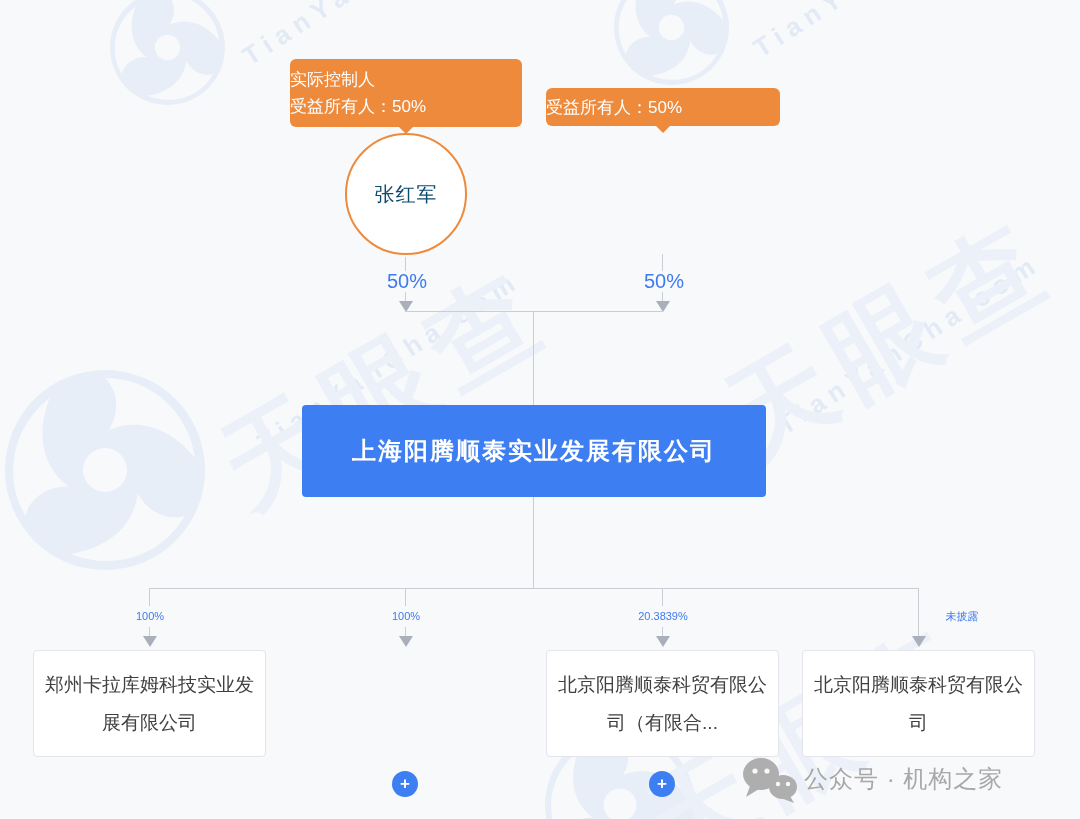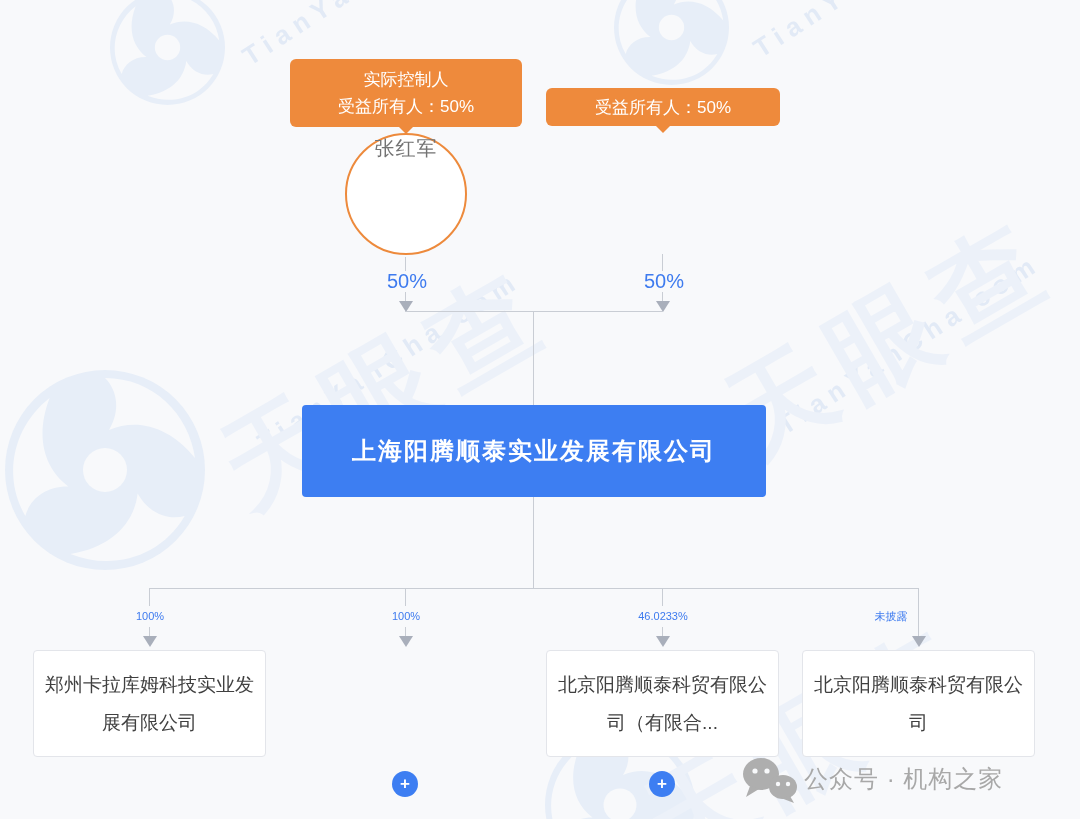--- a/index.html
+++ b/index.html
@@ -28,35 +28,35 @@
   }
   .share-label{
     position:absolute;z-index:2;transform:translateX(-50%);
     color:#3E7BEF;background:#F8F9FB;padding:0 5px;line-height:21px;
     font-size:20px;white-space:nowrap;
   }
   .share-label.small{font-size:11px;}
   
   .badge{
     position:absolute;z-index:2;background:#EE8A3C;border-radius:6px;
-    color:#fff;display:flex;flex-direction:column;align-items:center;justify-content:center;
+    color:#fff;display:flex;flex-direction:column;align-items:flex-start;justify-content:center;
     font-size:17px;line-height:27px;text-align:center;
   }
   .badge::after{
     content:"";position:absolute;left:50%;bottom:-7px;transform:translateX(-50%);
     width:0;height:0;border-left:8px solid transparent;border-right:8px solid transparent;
     border-top:8px solid #EE8A3C;
   }
   .badge-line:empty{display:none;}
   
   .person{
     position:absolute;z-index:2;box-sizing:border-box;border-radius:50%;
     background:#fff;border:2px solid #ED8A3C;
-    display:flex;align-items:flex-start;justify-content:center;
-    font-size:20px;color:#737373;letter-spacing:1px;
+    display:flex;align-items:center;justify-content:center;
+    font-size:20px;color:#0c4a6e;letter-spacing:1px;
   }
   
   .main-company{
     position:absolute;z-index:2;background:#3D7EF2;border-radius:4px;
     display:flex;align-items:center;justify-content:center;
     color:#fff;font-size:24px;font-weight:bold;letter-spacing:2px;
     cursor:pointer;
     font-family:Liberation Serif, serif;
   }
   
@@ -157,22 +157,22 @@
   <div class="line" style="left:662px;top:588px;width:1px;height:49px"></div>
   <div class="line" style="left:918px;top:588px;width:1px;height:49px"></div>
 
   <div class="arrow" style="left:143px;top:636px"></div>
   <div class="arrow" style="left:399px;top:636px"></div>
   <div class="arrow" style="left:656px;top:636px"></div>
   <div class="arrow" style="left:912px;top:636px"></div>
 
   <div class="share-label small" style="left:150px;top:606px">100%</div>
   <div class="share-label small" style="left:406px;top:606px">100%</div>
-  <div class="share-label small" style="left:663px;top:606px">46.0233%</div>
-  <div class="share-label small" style="left:891px;top:606px">未披露</div>
+  <div class="share-label small" style="left:663px;top:606px">20.3839%</div>
+  <div class="share-label small" style="left:962px;top:606px">未披露</div>
 
   <div class="sub-box" style="left:33px;top:650px">
     <span>郑州卡拉库姆科技实业发展有限公司</span>
   </div>
   <div class="sub-box" style="left:546px;top:650px">
     <span>北京阳腾顺泰科贸有限公司（有限合...</span>
   </div>
   <div class="sub-box" style="left:802px;top:650px">
     <span>北京阳腾顺泰科贸有限公司</span>
   </div>

